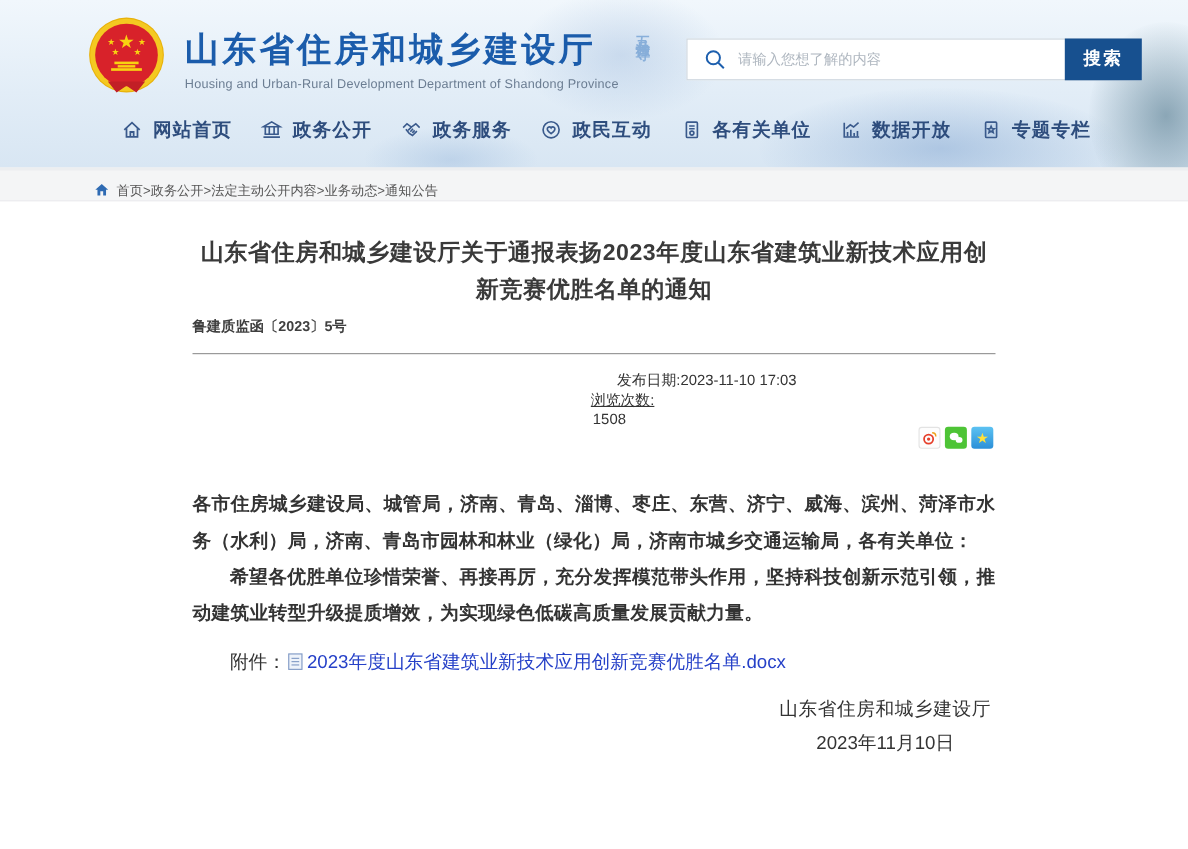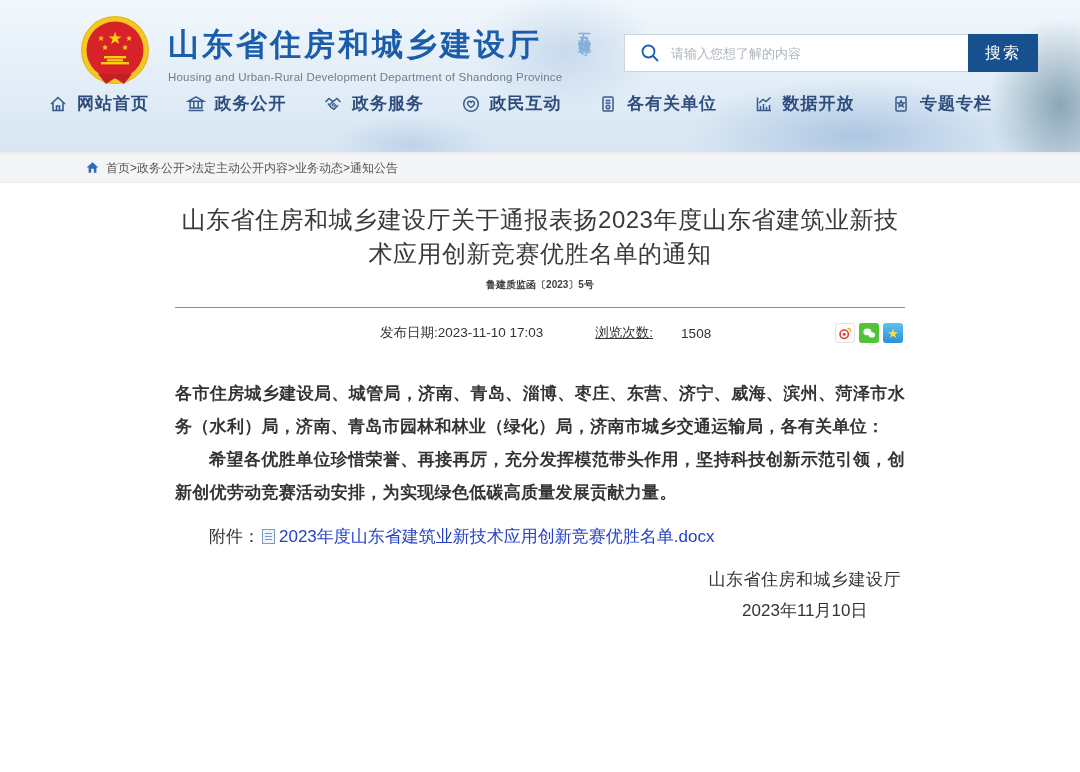--- a/index.html
+++ b/index.html
@@ -29,43 +29,43 @@
   .site-title { color:#1b5cab; font-size:31px; font-weight:bold; letter-spacing:3px; }
   .site-sub { color:#6b7d92; font-size:11.5px; margin-top:5px; letter-spacing:.2px; }
 
   .search-box { margin-left:auto; display:flex; align-items:center; width:414px; height:38px;
     background:#fff; border:1px solid #ccd5de; }
   .search-icon { padding:0 10px 0 14px; display:flex; align-items:center; }
   .search-input { flex:1; border:none; outline:none; font-size:13px; color:#333;
     background:transparent; font-family:inherit; }
   .search-input::placeholder { color:#aeb6bf; }
   .search-btn { width:70px; height:38px; margin-right:-1px; border:none; cursor:pointer;
-    background:#17508f; color:#fff; font-size:16px; font-weight:normal; font-family:inherit;
+    background:#17508f; color:#fff; font-size:16px; font-weight:bold; font-family:inherit;
     letter-spacing:2px; }
 
   
   .nav { position:relative; z-index:2; display:flex; justify-content:space-between;
-    align-items:flex-start; height:50px; padding:0 88px 0 48px; }
+    align-items:center; height:50px; padding:0 88px 0 110px; }
   .nav-item { display:flex; align-items:center; gap:9px; cursor:pointer;
     color:#2e4d7d; font-size:17px; font-weight:bold; letter-spacing:1px; white-space:nowrap; }
   .nav-item svg { display:block; }
 
   
-  .breadcrumb { display:flex; align-items:center; gap:7px; height:31px;
+  .breadcrumb { display:flex; align-items:flex-end; gap:7px; height:31px;
     background:#f4f5f6; border-top:3px solid #eceef0; border-bottom:1px solid #ececee;
     padding-left:86px; font-size:12px; color:#555; }
 
   
   .content { width:730px; margin:0 auto; }
-  .art-title { margin-top:20px; text-align:center; font-size:24px; font-weight:normal;
+  .art-title { margin-top:30px; text-align:center; font-size:21px; font-weight:bold;
     color:#3a3a3a; line-height:34px; letter-spacing:.5px; }
-  .doc-num { margin-top:7px; text-align:center; font-size:10px; font-weight:bold; color:#3f3f3f; }
+  .doc-num { margin-top:7px; font-size:13px; font-weight:bold; color:#3f3f3f; }
   .divider { margin-top:15px; border-top:1px solid #909090; }
 
-  .meta { display:flex; align-items:center; margin-top:15px; font-size:13.5px; color:#333; }
+  .meta { display:flex; align-items:center; margin-top:15px; font-size:13.5px; color:#333;flex-direction:column; }
   .meta .pub { margin-left:205px; }
   .meta .views-label { margin-left:52px;text-decoration:underline; }
   .meta .views-count { margin-left:28px; }
   .share { margin-left:auto; display:flex; gap:4px; margin-right:2px; }
   .share-tile { width:20px; height:20px; border-radius:3px; display:flex; align-items:center;
     justify-content:center; cursor:pointer; }
   .tile-weibo { background:#fdfdfd; border:1px solid #e3e3e3; }
   .tile-wechat { background:#4ec436; }
   .tile-qzone { background:linear-gradient(180deg,#5cc2f2,#2b8fd8); }
   .qzone-star { color:#ffe13a; font-size:13px; line-height:1; }
@@ -235,21 +235,21 @@
         </svg>
       </span>
       <span class="share-tile tile-qzone">
         <span class="qzone-star">★</span>
       </span>
     </span>
   </div>
 
   <div class="body-text">
     <p>各市住房城乡建设局、城管局，济南、青岛、淄博、枣庄、东营、济宁、威海、滨州、菏泽市水务（水利）局，济南、青岛市园林和林业（绿化）局，济南市城乡交通运输局，各有关单位：</p>
-    <p class="indent">希望各优胜单位珍惜荣誉、再接再厉，充分发挥模范带头作用，坚持科技创新示范引领，创新创优劳动竞赛活动安排，为实现绿色低碳高质量发展贡献力量。</p>
+    <p class="indent">希望各优胜单位珍惜荣誉、再接再厉，充分发挥模范带头作用，坚持科技创新示范引领，推动建筑业转型升级提质增效，为实现绿色低碳高质量发展贡献力量。</p>
   </div>
 
   <div class="attachment">
     <span>附件：</span><span class="att-doc-icon"></span><a class="att-link">2023年度山东省建筑业新技术应用创新竞赛优胜名单.docx</a>
   </div>
 
   <div class="signature">
     <span class="sig-inner">
       <div class="dept">山东省住房和城乡建设厅</div>
       <div class="date">2023年11月10日</div>

